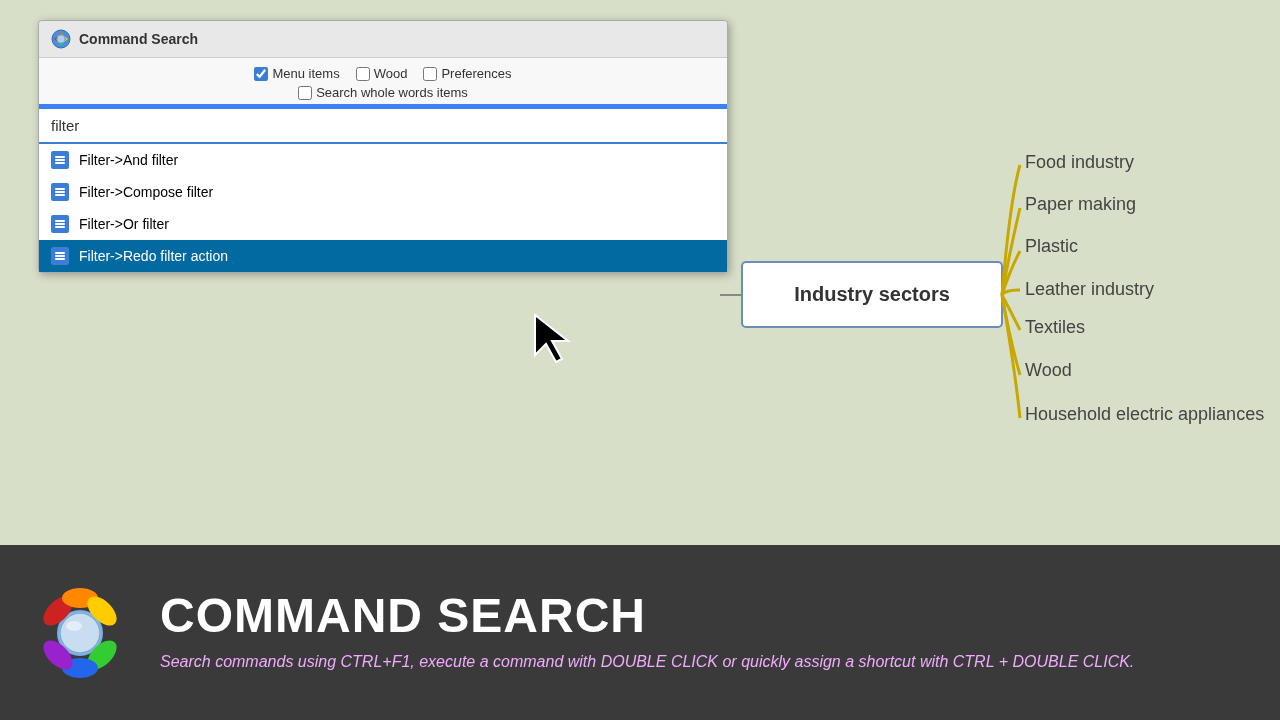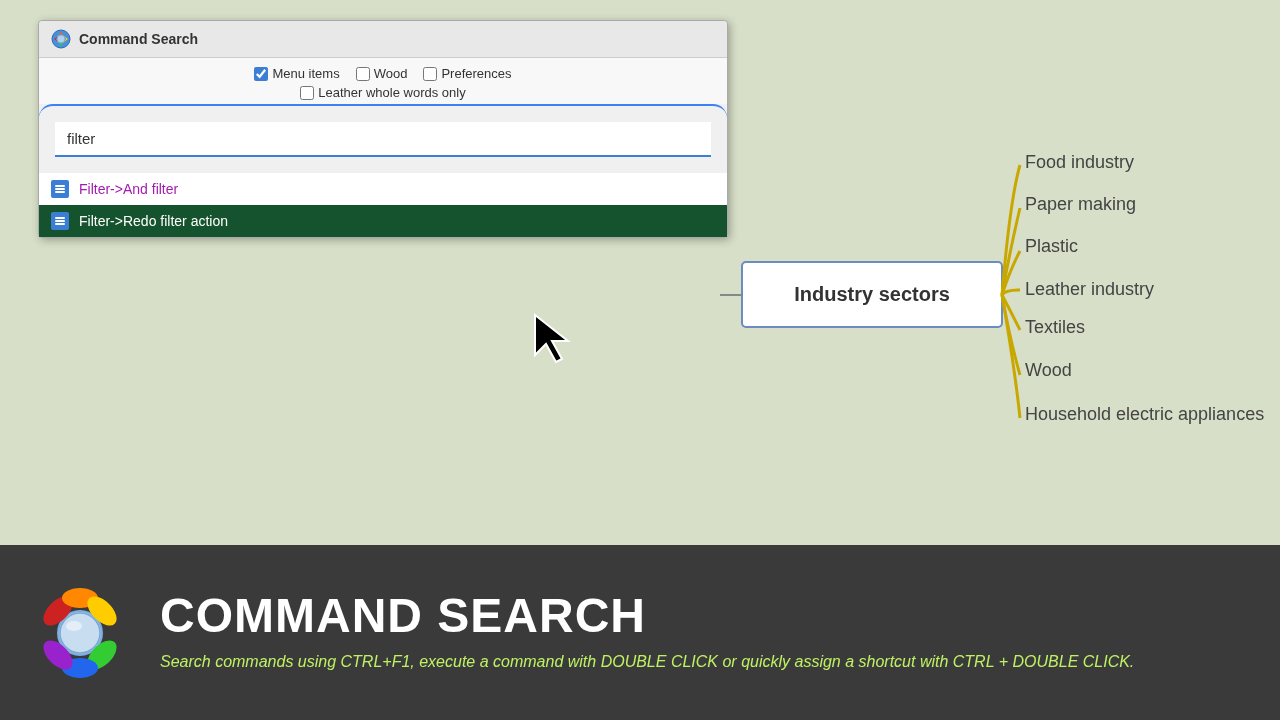--- a/index.html
+++ b/index.html
@@ -81,23 +81,22 @@
     .checkbox-label input[type="checkbox"] {
       width: 14px;
       height: 14px;
     }
 
     .checkbox-label input[type="checkbox"]:checked {
       accent-color: #3a7fd5;
     }
 
     .search-input-container {
-      border-top: 2px solid #3b82f6;
-      padding: 16px;
-      border-radius: 14px;
+      border-top: 5px solid #3b82f6;
+      padding: 0;
     }
 
     .search-input {
       width: 100%;
       padding: 8px 12px;
       font-size: 15px;
       border: none;
       border-bottom: 2px solid #3a7fd5;
       outline: none;
       background: white;
@@ -109,30 +108,30 @@
       max-height: 330px;
       overflow-y: auto;
     }
 
     .result-item {
       display: flex;
       align-items: center;
       gap: 10px;
       padding: 7px 12px;
       font-size: 14px;
-      color: #a21caf;
+      color: #000000;
       cursor: pointer;
     }
 
     .result-item.selected {
       background: #c8d8f0;
     }
 
     .result-item.dark {
-      background: #14532d;
+      background: #0369a1;
       color: white;
     }
 
     .item-icon {
       width: 18px;
       height: 18px;
       background: #3a7fd5;
       border-radius: 2px;
       display: flex;
       align-items: center;
@@ -190,21 +189,21 @@
     .bottom-title {
       font-size: 48px;
       font-weight: 900;
       color: white;
       letter-spacing: 1px;
       line-height: 1;
     }
 
     .bottom-desc {
       font-size: 16px;
-      color: #bef264;
+      color: #f0abfc;
       font-style: italic;
       line-height: 1.5;
     }
   </style>
 </head>
 <body>
 
 <div class="top-section">
 
   <svg class="mindmap-svg" viewBox="0 0 1280 545" preserveAspectRatio="xMidYMid meet">
@@ -261,39 +260,59 @@
           <span>Wood</span>
         </label>
         <label class="checkbox-label">
           <input type="checkbox" style="">
           <span>Preferences</span>
         </label>
       </div>
       <div class="options-row">
         <label class="checkbox-label">
           <input type="checkbox" style="">
-          <span>Leather whole words only</span>
+          <span>Search whole words items</span>
         </label>
       </div>
     </div>
 
     <div class="search-input-container">
       <input class="search-input" type="text" value="filter" placeholder="filter" style="">
     </div>
 
     <div class="results-list" id="results-list">
     <div class="result-item">
           <div class="item-icon">
             <svg viewBox="0 0 12 12">
               <rect x="1" y="2" width="10" height="2" rx="1"></rect>
               <rect x="1" y="5" width="10" height="2" rx="1"></rect>
               <rect x="1" y="8" width="10" height="2" rx="1"></rect>
             </svg>
           </div>
           <span>Filter-&gt;And filter</span>
+        </div>
+        <div class="result-item">
+          <div class="item-icon">
+            <svg viewBox="0 0 12 12">
+              <rect x="1" y="2" width="10" height="2" rx="1"></rect>
+              <rect x="1" y="5" width="10" height="2" rx="1"></rect>
+              <rect x="1" y="8" width="10" height="2" rx="1"></rect>
+            </svg>
+          </div>
+          <span>Filter-&gt;Compose filter</span>
+        </div>
+        <div class="result-item">
+          <div class="item-icon">
+            <svg viewBox="0 0 12 12">
+              <rect x="1" y="2" width="10" height="2" rx="1"></rect>
+              <rect x="1" y="5" width="10" height="2" rx="1"></rect>
+              <rect x="1" y="8" width="10" height="2" rx="1"></rect>
+            </svg>
+          </div>
+          <span>Filter-&gt;Or filter</span>
         </div>
         <div class="result-item dark">
           <div class="item-icon">
             <svg viewBox="0 0 12 12">
               <rect x="1" y="2" width="10" height="2" rx="1"></rect>
               <rect x="1" y="5" width="10" height="2" rx="1"></rect>
               <rect x="1" y="8" width="10" height="2" rx="1"></rect>
             </svg>
           </div>
           <span>Filter-&gt;Redo filter action</span>

